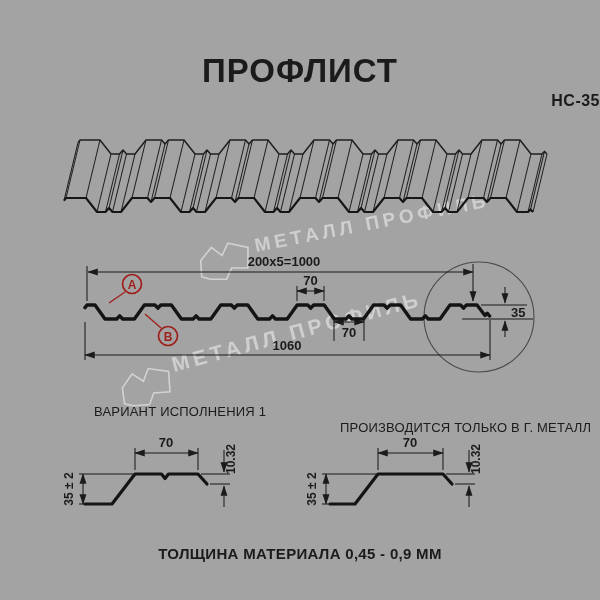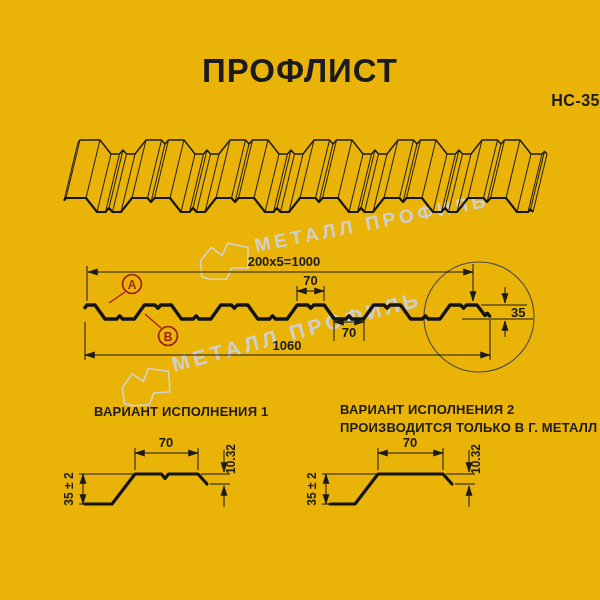--- a/index.html
+++ b/index.html
@@ -1,21 +1,21 @@
 <!DOCTYPE html>
 <html><head>
 <meta charset="utf-8">
 <style>
   html,body{margin:0;padding:0;background:#fff;}
-  .stage{position:relative;width:600px;height:600px;background:#eab308;overflow:hidden;
+  .stage{position:relative;width:600px;height:600px;background:#a3a3a3;overflow:hidden;
          font-family:"Liberation Sans",sans-serif;color:#1b1b1b;}
   .abs{position:absolute;}
   .title{left:0;top:52px;width:600px;text-align:center;font-size:33px;font-weight:bold;letter-spacing:1px;}
   .subtitle{left:0;top:92px;width:600px;text-align:right;font-size:16px;font-weight:bold;letter-spacing:.5px;}
-  .variant-title{font-size:13px;font-weight:bold;letter-spacing:.2px;white-space:nowrap;padding-left:29px;}
+  .variant-title{font-size:13px;font-weight:normal;letter-spacing:.2px;white-space:nowrap;padding-left:29px;}
   .footer{left:0;top:545px;width:600px;text-align:center;font-size:15px;font-weight:bold;letter-spacing:.3px;}
   svg{position:absolute;left:0;top:0;}
   .dim{font:600 13px "Liberation Sans",sans-serif;fill:#1b1b1b;}
   .dimr{font:600 12px "Liberation Sans",sans-serif;fill:#1b1b1b;}
   .co{font:700 12px "Liberation Sans",sans-serif;fill:#9e1f1a;}
   .wm{font-weight:700;fill:#cfcfcf;letter-spacing:4px;}
   .thin{stroke:#1b1b1b;stroke-width:1.05;fill:none;}
   .prof{stroke:#141414;stroke-width:3.4;fill:none;stroke-linejoin:round;stroke-linecap:round;}
   .prof2{stroke:#141414;stroke-width:3.2;fill:none;stroke-linejoin:round;stroke-linecap:round;}
   .red{stroke:#9e1f1a;fill:none;}
@@ -186,16 +186,16 @@
       <text class="dimr" x="480" y="459" text-anchor="middle" transform="rotate(-90 480 459)">10.32</text>
 
       <line class="thin" x1="322" y1="474" x2="376" y2="474"></line>
       <line class="thin" x1="322" y1="504" x2="331" y2="504"></line>
       <line class="thin" x1="326" y1="474" x2="326" y2="504" marker-start="url(#ar)" marker-end="url(#ar)"></line>
       <text class="dimr" x="316" y="489" text-anchor="middle" transform="rotate(-90 316 489)">35 ± 2</text>
     </g>
   </svg>
 
   <div class="abs variant-title" style="left:65px;top:404px">ВАРИАНТ ИСПОЛНЕНИЯ 1</div>
-  <div class="abs variant-title" style="left:311px;top:402px">ВАРИАНТ ИСПОЛНЕНИЯ 2</div>
   <div class="abs variant-title" style="left:311px;top:420px">ПРОИЗВОДИТСЯ ТОЛЬКО В Г. МЕТАЛЛ</div>
 
+  <div class="abs footer">ТОЛЩИНА МАТЕРИАЛА 0,45 - 0,9 ММ</div>
 </div>
 
 </body></html>

